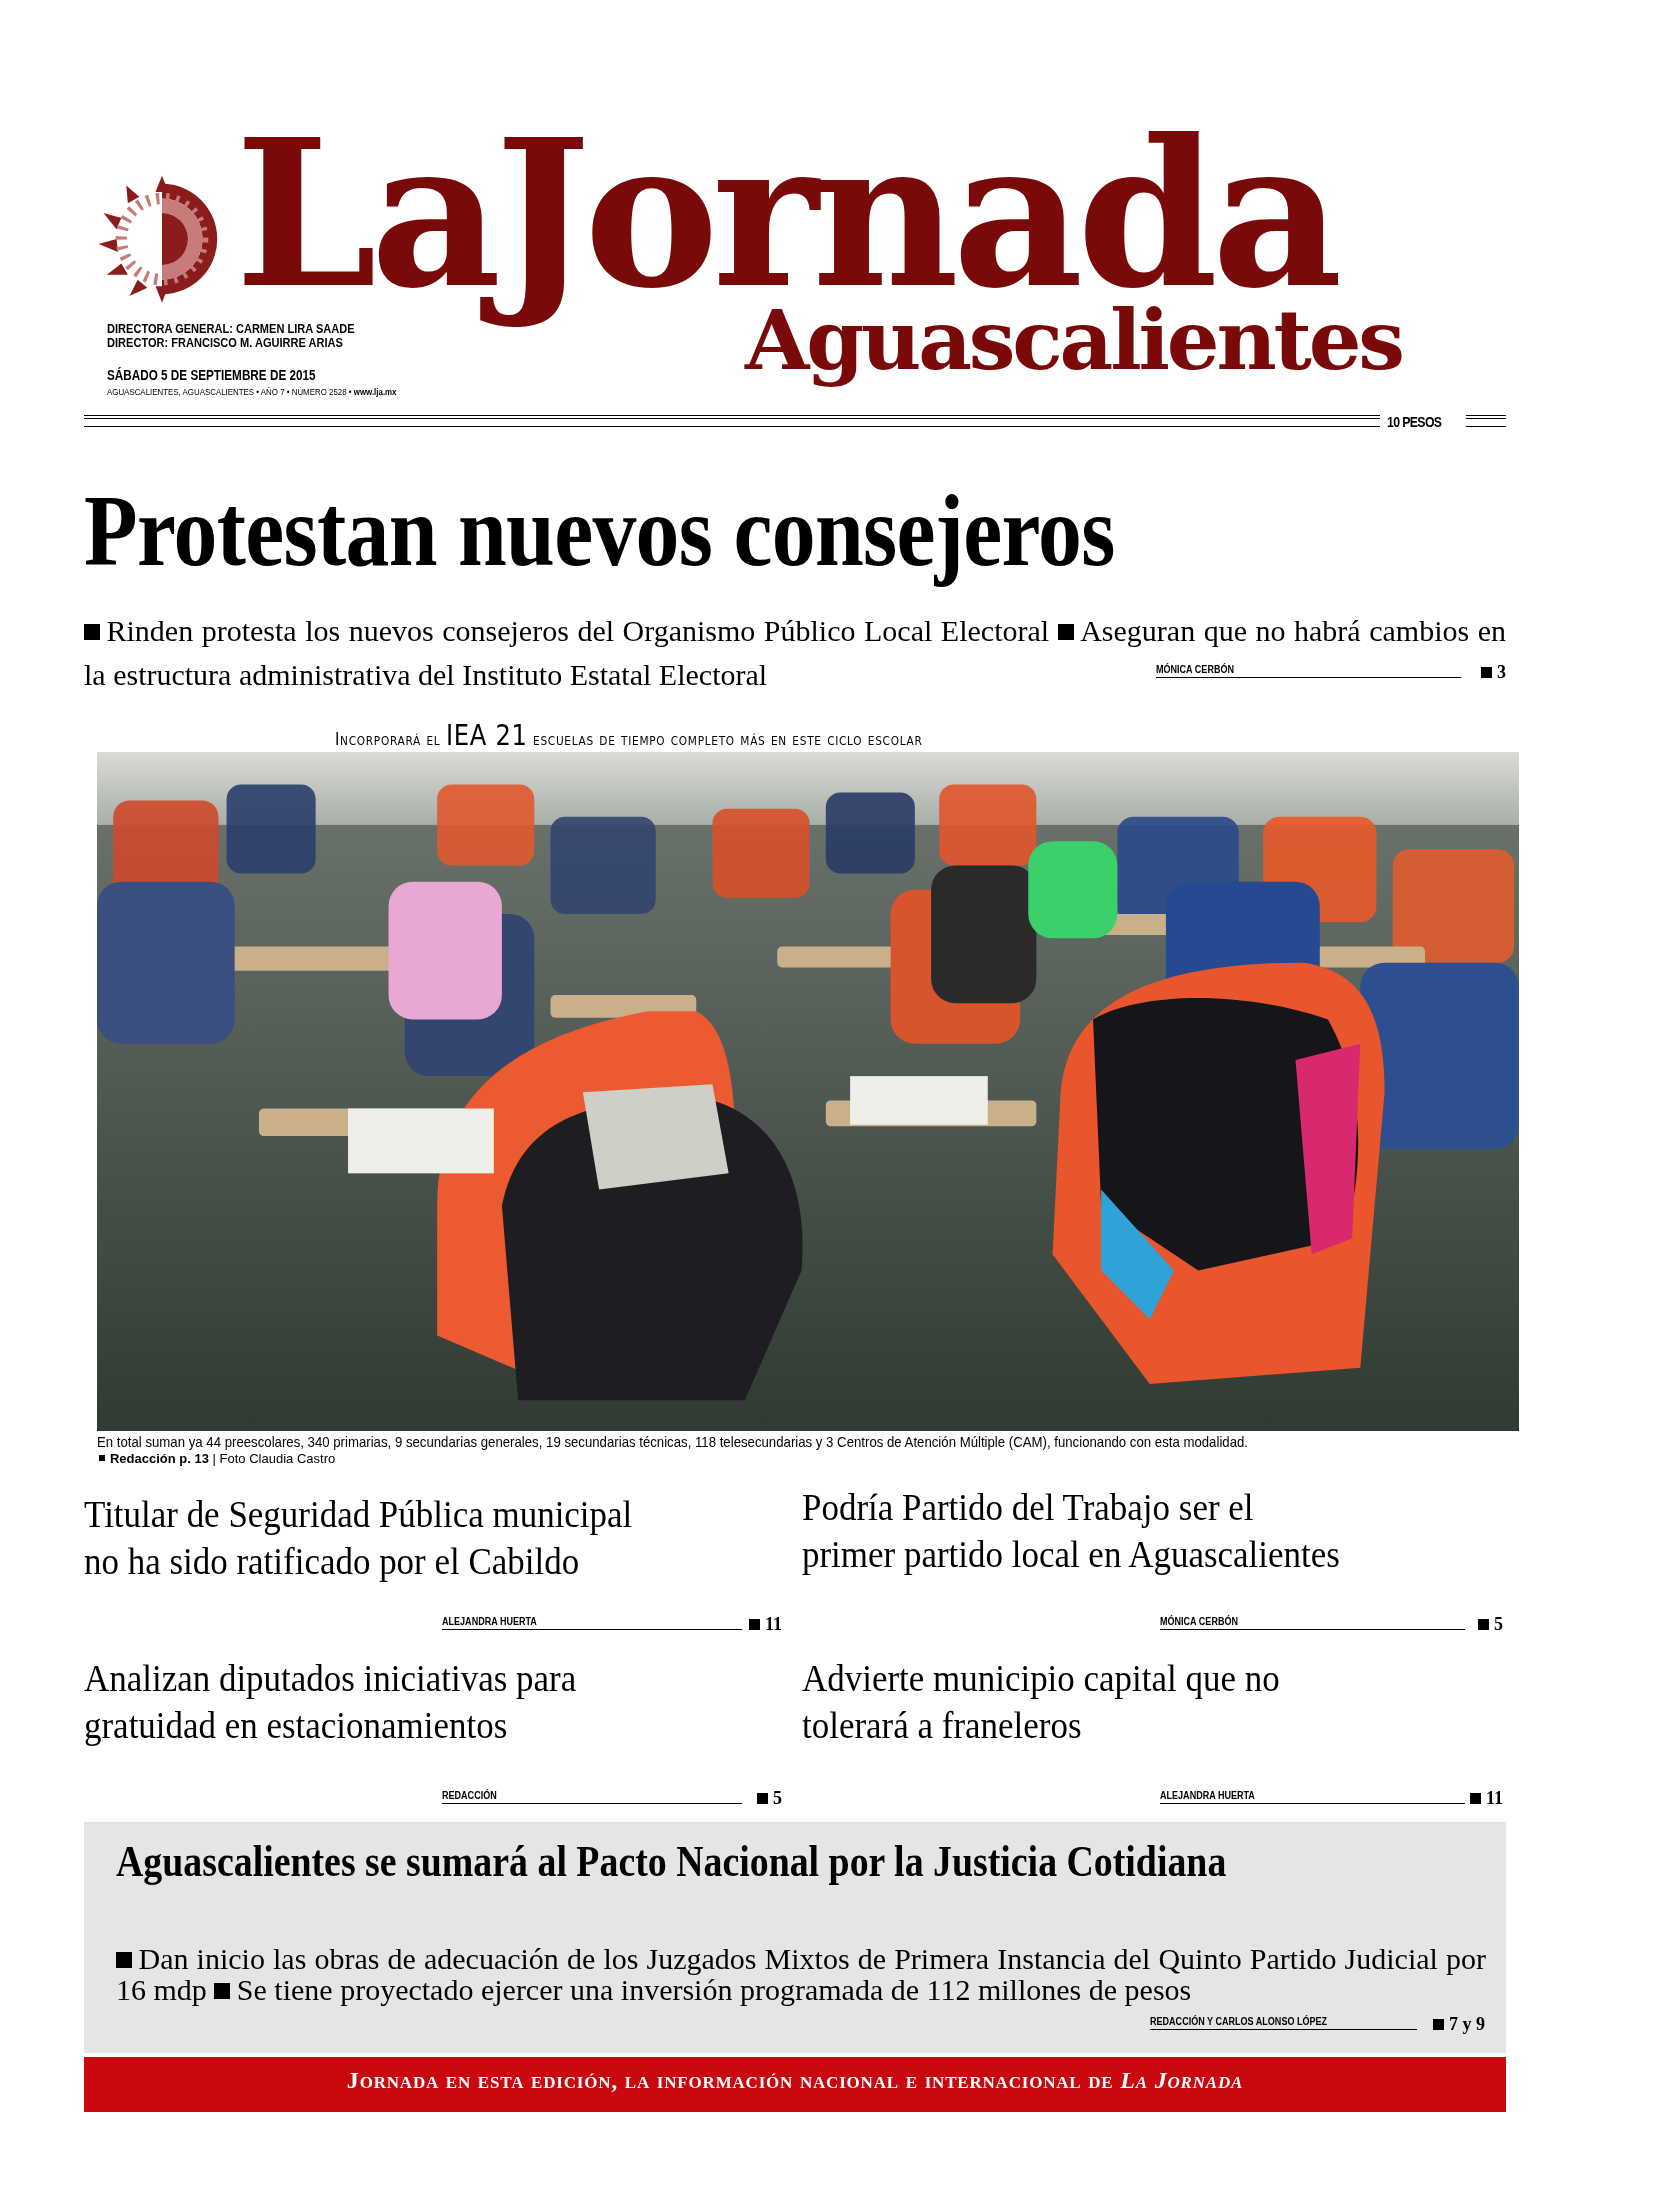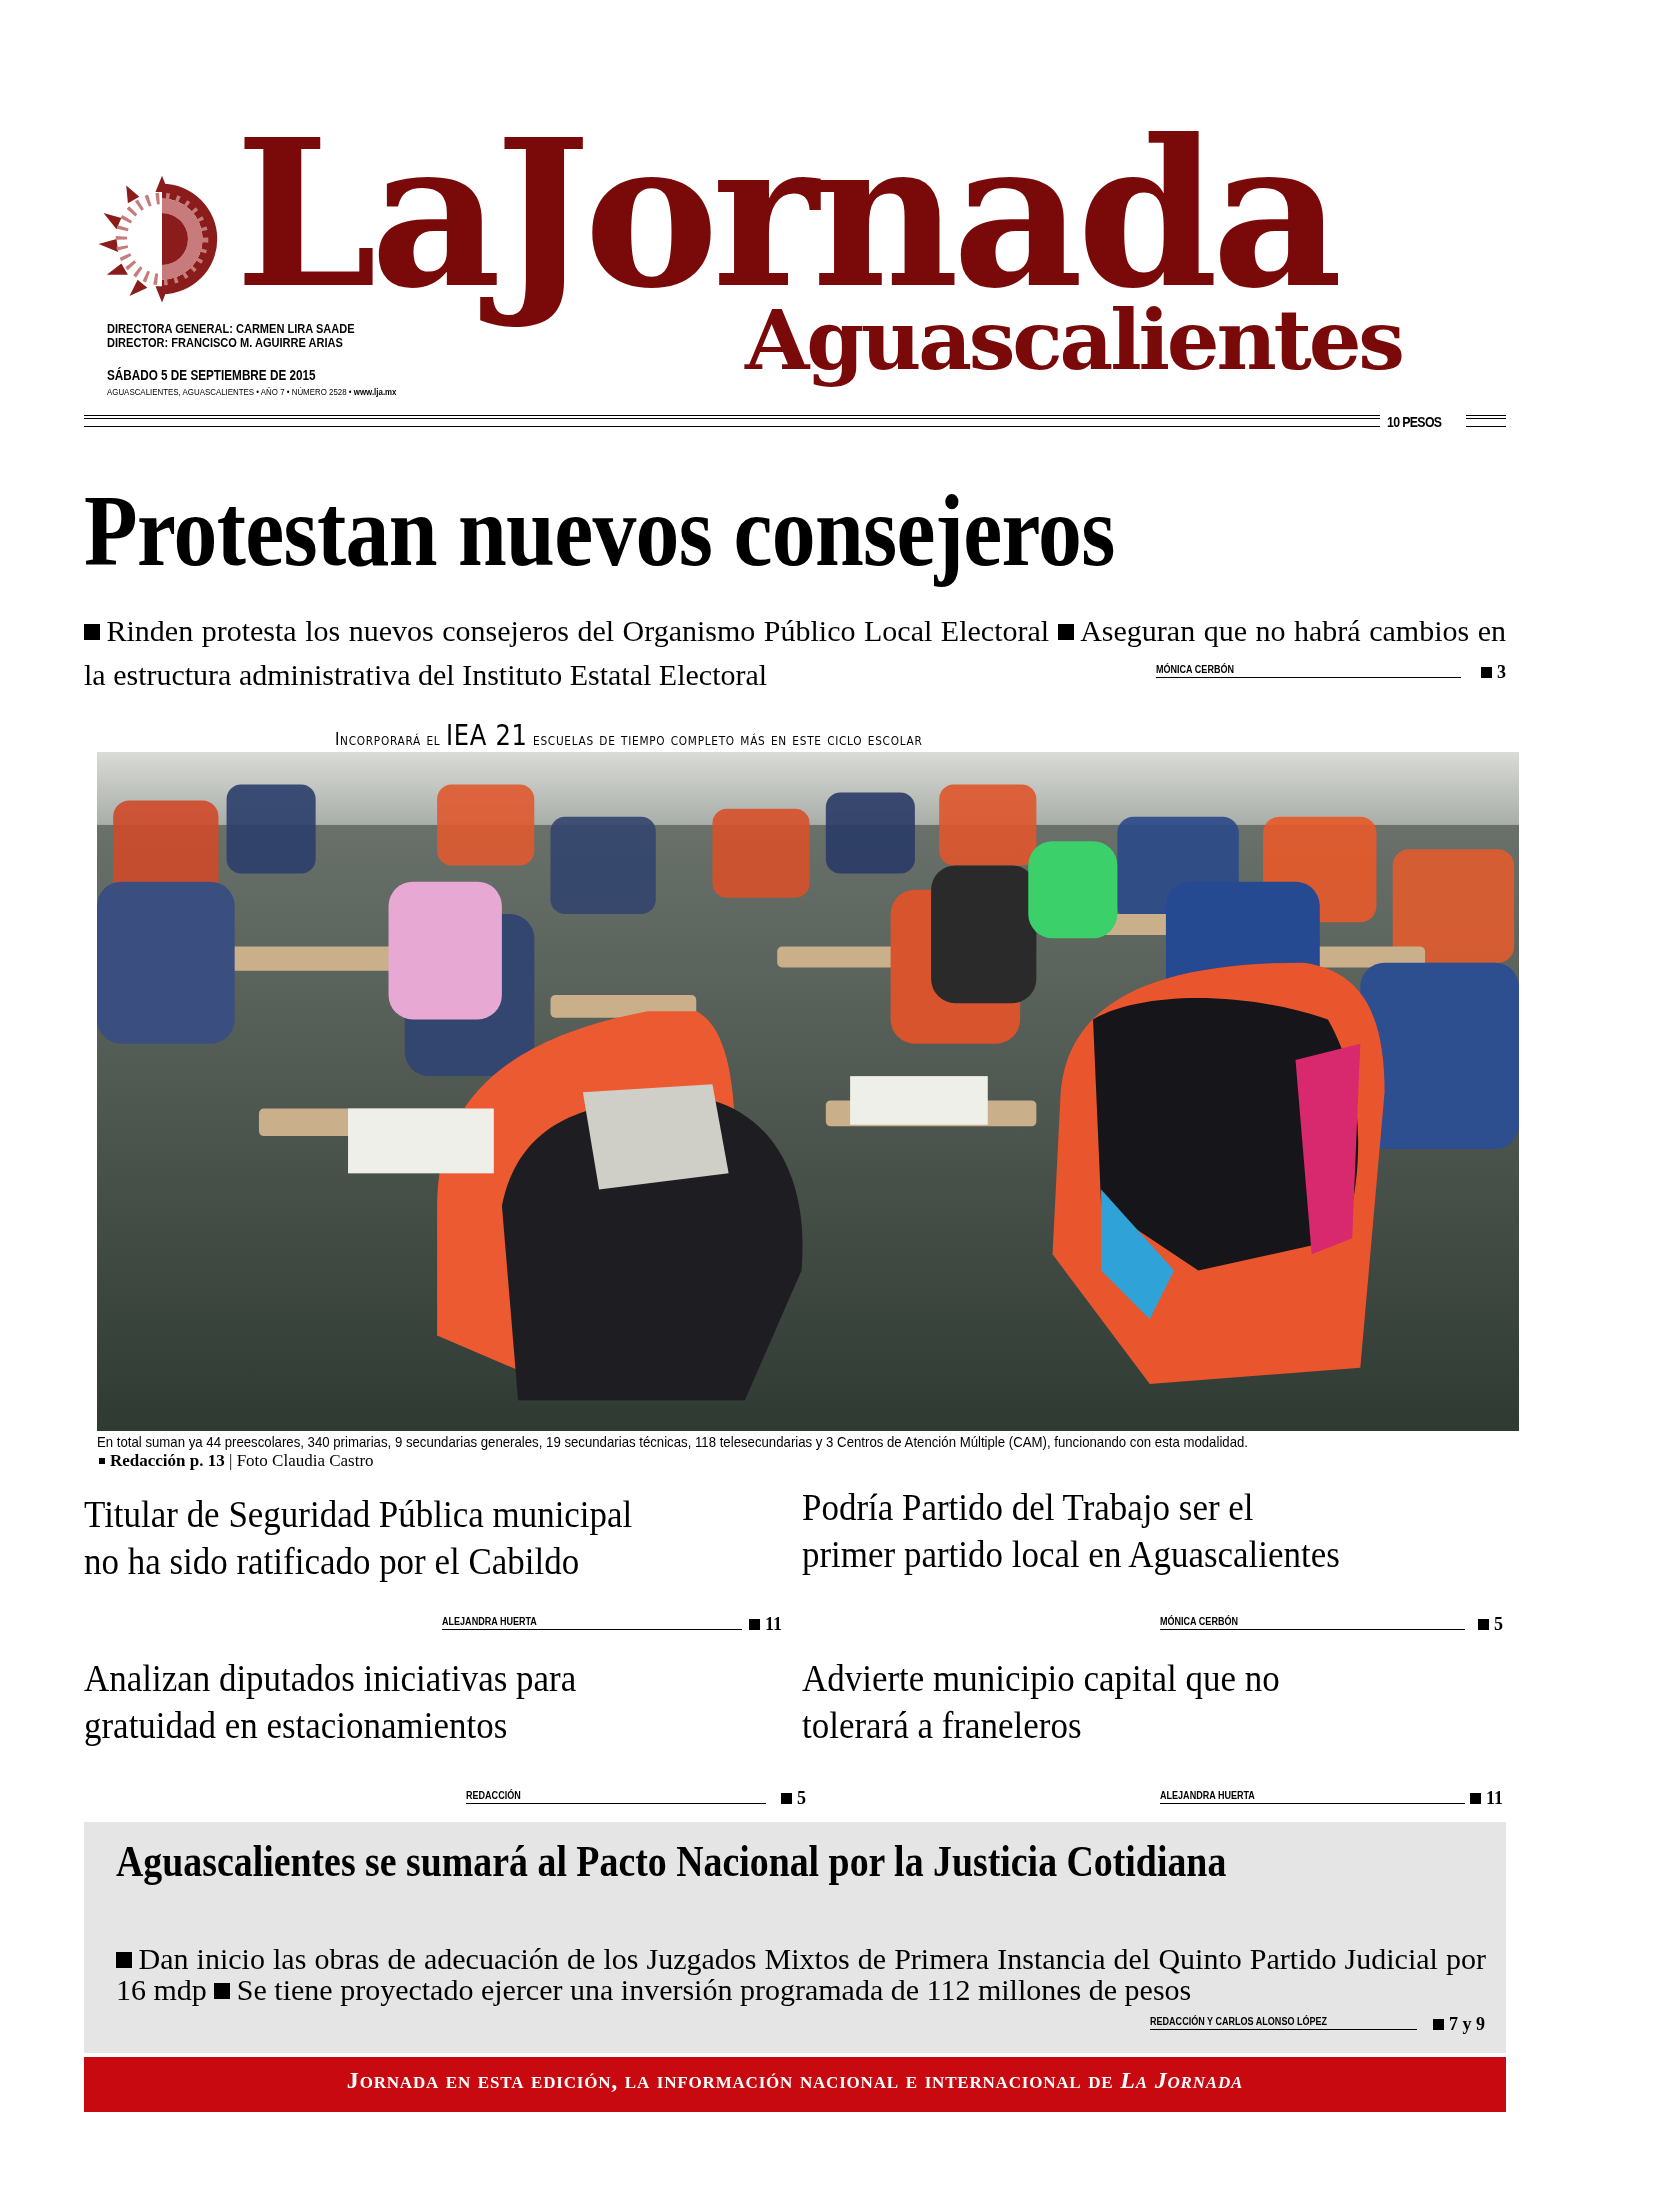--- a/index.html
+++ b/index.html
@@ -30,21 +30,21 @@
     .byline-row .pg { position: absolute; right: 0; bottom: -3.2px; font-weight: bold; font-size: 18px; white-space: nowrap; }
     .byline-row .pg .sq { width: 11.3px; height: 11.3px; margin-right: 4.9px; vertical-align: 0; }
 
     
     .kicker { left: 335px; top: 719px; font-family: "DejaVu Sans", sans-serif; font-size: 17px; font-variant: small-caps; letter-spacing: 0.8px; white-space: nowrap; transform: scaleX(0.88); transform-origin: left top; }
     .kicker .big { font-size: 27.5px; }
 
     
     .photo { left: 97px; top: 752px; width: 1422px; height: 679px; overflow: hidden; background: #3f4a42; }
     .caption { left: 97px; top: 1433px; font-family: "Liberation Sans", sans-serif; font-size: 15px; white-space: nowrap; transform: scaleX(0.88); transform-origin: left top; }
-    .credit { left: 97px; top: 1451px; font-family: Liberation Serif, serif; font-size: 17px; white-space: nowrap; }
+    .credit { left: 97px; top: 1451px; font-family: Liberation Sans, sans-serif; font-size: 13px; white-space: nowrap; }
     .credit .sq { width: 6.5px; height: 6.5px; margin: 0 4.9px 0 1.6px; vertical-align: 1.6px; }
     .credit b { font-weight: bold; }
 
     
     .h2 { font-size: 38px; line-height: 47px; transform: scaleX(0.92); transform-origin: left top; white-space: nowrap; }
 
     
     .greybox { left: 84px; top: 1822px; width: 1422px; height: 231px; background: #e5e5e5; }
     .grey-head { left: 116px; top: 1837px; font-weight: bold; font-size: 44px; line-height: 50px; transform: scaleX(0.86); transform-origin: left top; white-space: nowrap; }
     .grey-deck { left: 116px; top: 1906px; width: 1370px; font-size: 30px; line-height: 31px; text-align: justify; text-align-last: left; margin-top: 37px; }
@@ -189,21 +189,21 @@
 <div class="byline-row" style="left:1160px; top:1608px; width:343px;">
   <div class="line" style="width:305px;"></div>
   <div class="name byline">Mónica Cerbón</div>
   <div class="pg"><span class="sq"></span><span>5</span></div>
 </div>
 
 <div class="abs" style="left:84px; top:1655px;">
   <div class="h2">Analizan diputados iniciativas para</div>
   <div class="h2">gratuidad en estacionamientos</div>
 </div>
-<div class="byline-row" style="left:466px; top:1782px; width:340px;">
+<div class="byline-row" style="left:442px; top:1782px; width:340px;">
   <div class="line" style="width:300px;"></div>
   <div class="name byline">Redacción</div>
   <div class="pg"><span class="sq"></span><span>5</span></div>
 </div>
 
 <div class="abs" style="left:802px; top:1655px;">
   <div class="h2">Advierte municipio capital que no</div>
   <div class="h2">tolerará a franeleros</div>
 </div>
 <div class="byline-row" style="left:1160px; top:1782px; width:343px;">

